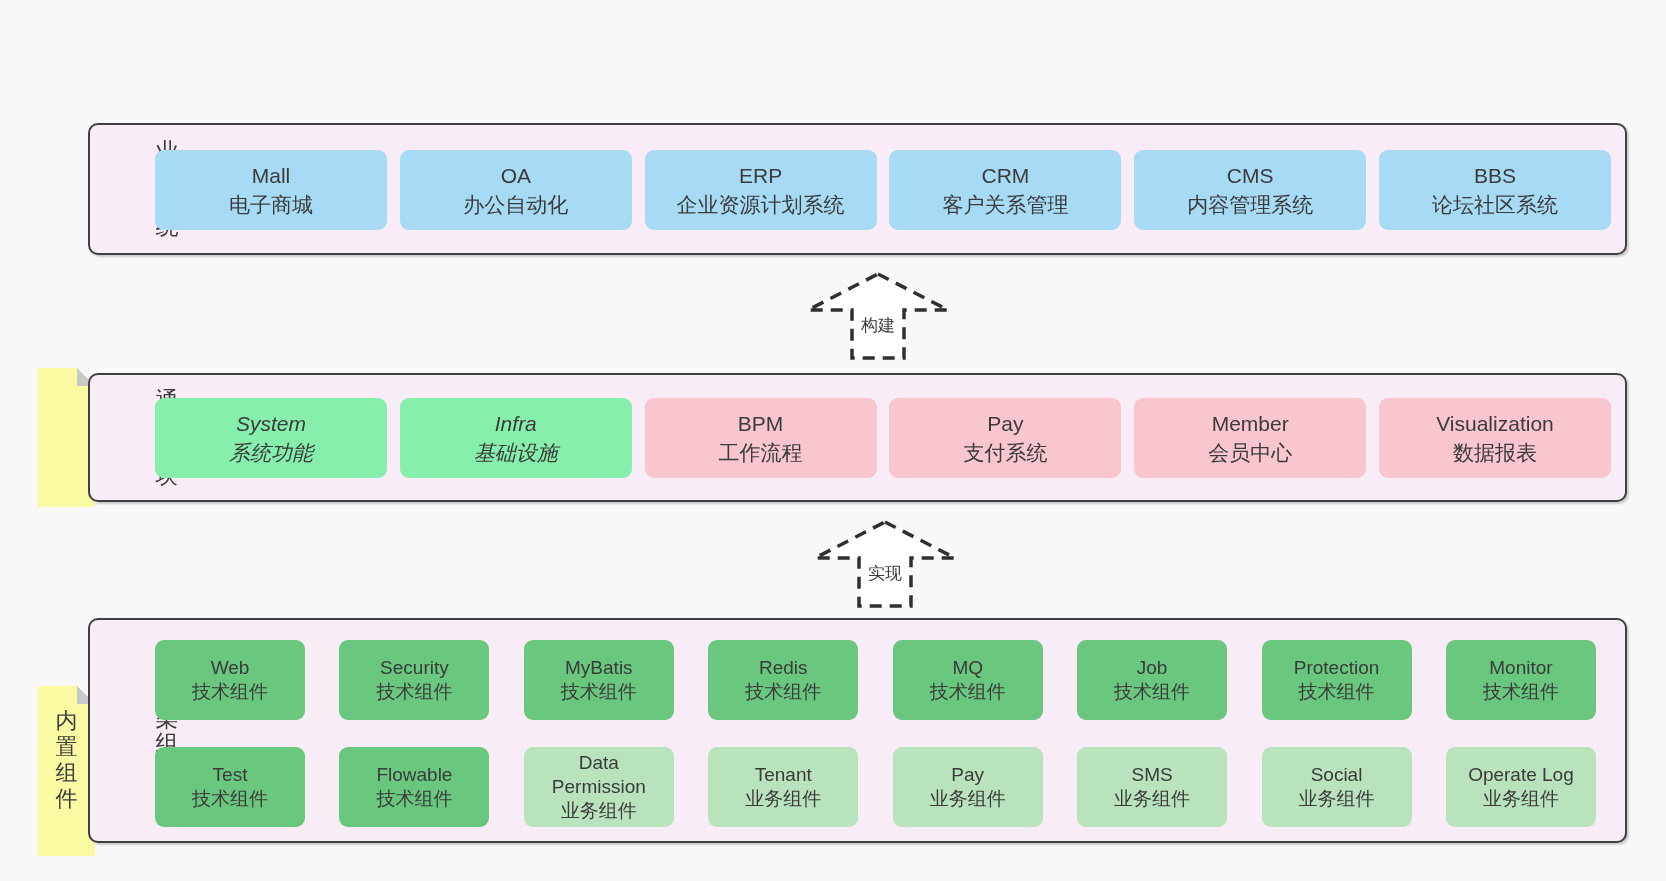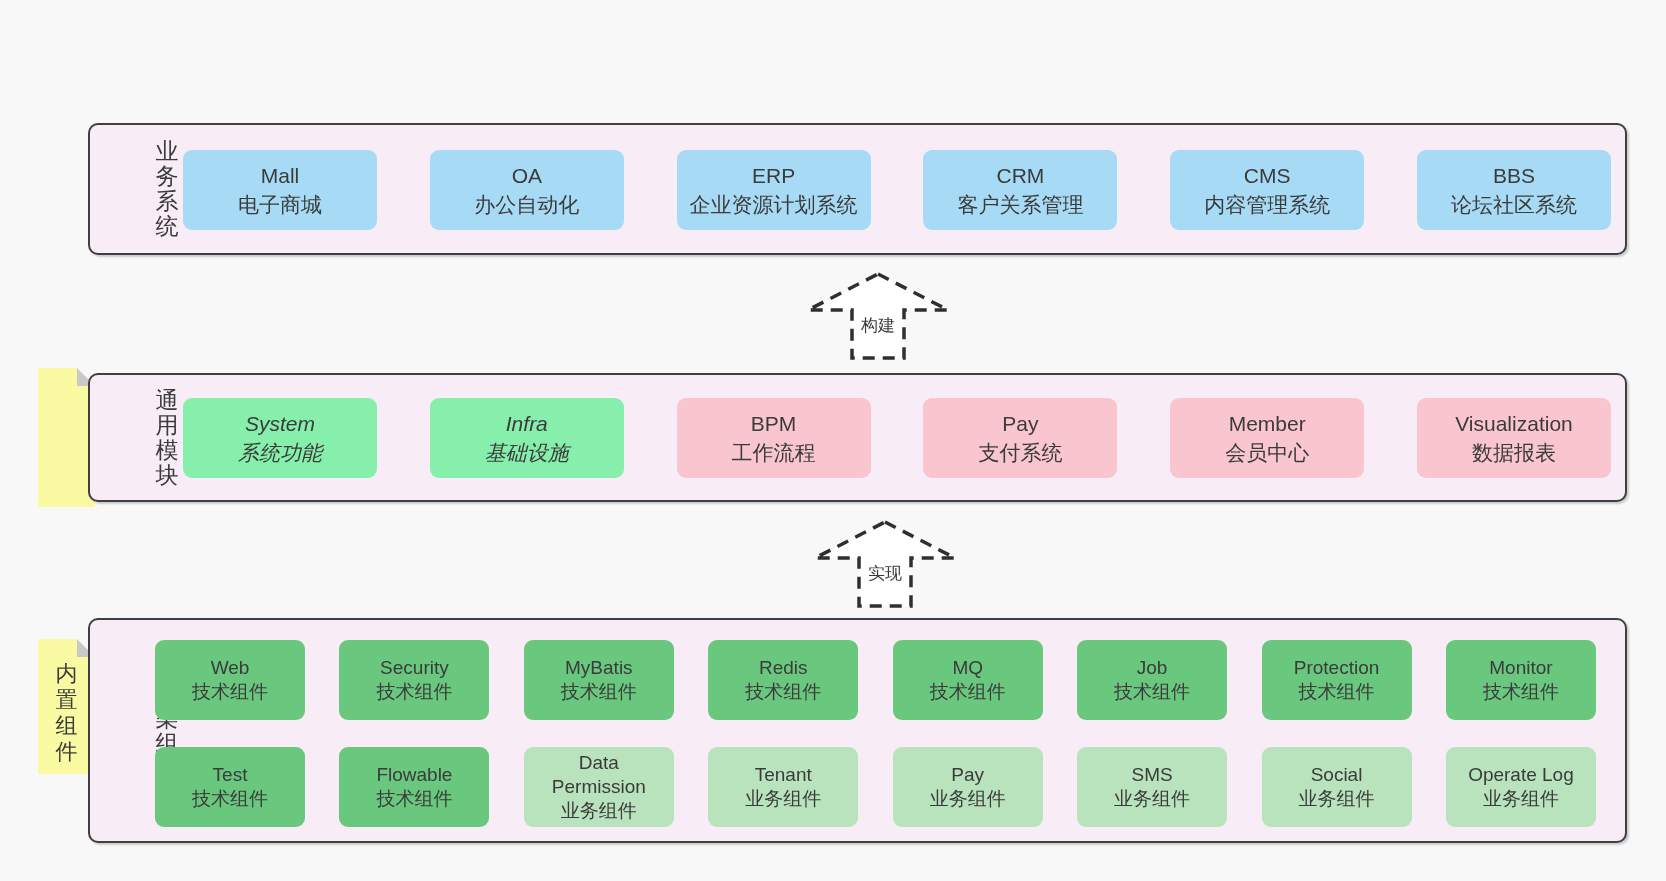--- a/index.html
+++ b/index.html
@@ -35,34 +35,34 @@
   #sec-modules  .boxes-row { top:23px; }
   #sec-components .boxes-row { right:29px; }
   #sec-components .row1 { top:20px; }
   #sec-components .row2 { top:127px; }
 
   .box {
     height:80px; border-radius:9px;
     display:flex; flex-direction:column; align-items:center; justify-content:center;
     text-align:center; color:#3b3b3b;
   }
-  .w200 { width:194px; font-size:21px; line-height:29px;margin-left:28px; }
+  .w200 { width:232px; font-size:21px; line-height:29px; }
   .w150 { width:150px; font-size:19px; line-height:24px; padding:0 10px; }
   .blue   { background:#a7dbf5; }
   .red    { background:#86efac;font-style:italic; }
   .pink   { background:#f9c6cf; }
   .gdark  { background:#69c77e; }
   .glight { background:#b8e3bd; }
 
   
   .sticky {
     position:absolute; left:38px; width:57px; background:#fafaa2; z-index:0;
   }
   #sticky-modules    { top:368px; height:139px;padding-left:48px; }
-  #sticky-components { top:639px; height:135px; }
+  #sticky-components { top:686px; height:170px; }
   .sticky::after {
     content:""; position:absolute; top:0; right:0; width:0; height:0;
     border-top:18px solid #f8f8f8; border-left:18px solid #c9c9c9;
   }
   .sticky-text {
     margin:22px auto 0; width:26px; font-size:22px; line-height:26px;
     word-break:break-all; text-align:center; color:#3b3b3b;
   }
 
   

